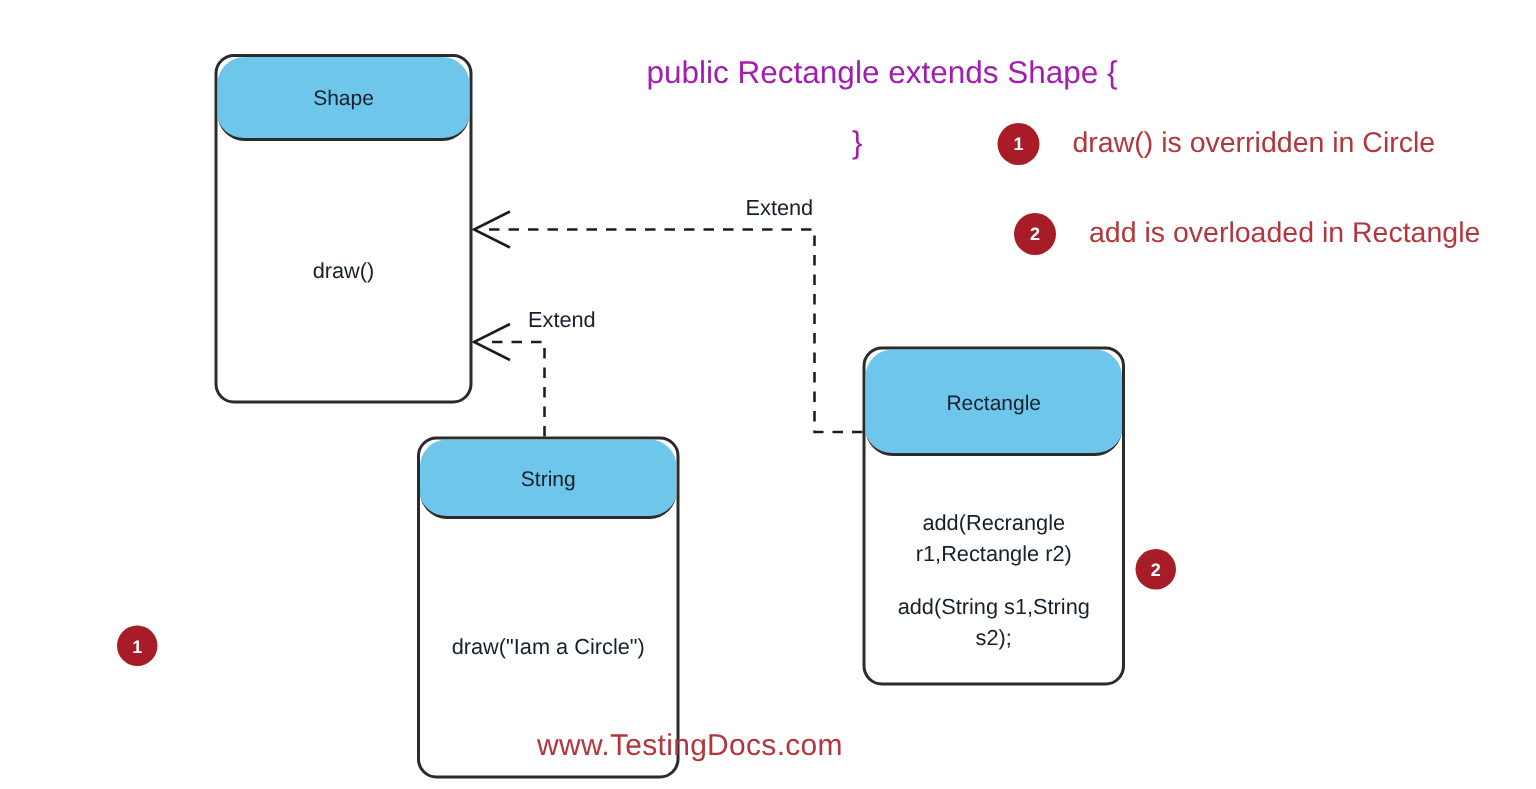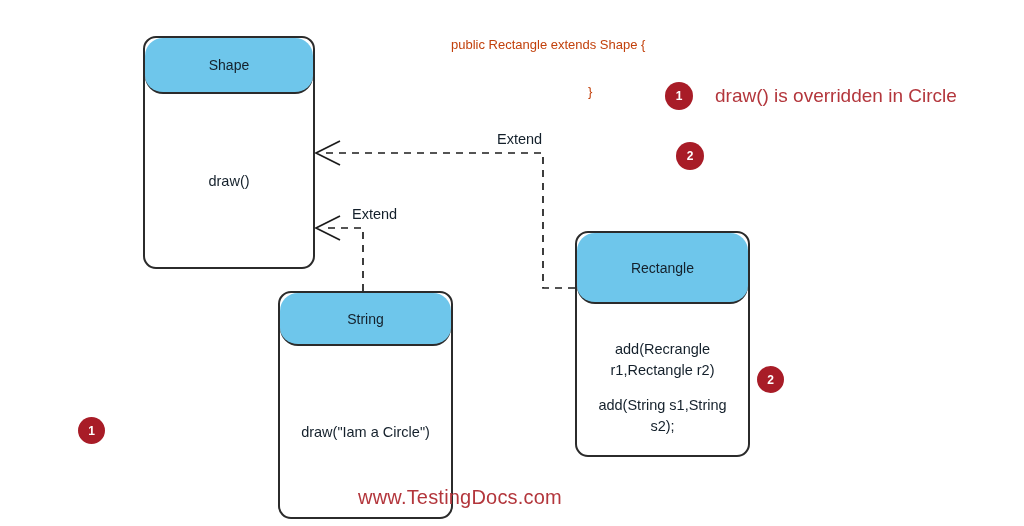--- a/index.html
+++ b/index.html
@@ -91,25 +91,24 @@
     color: #14202b;
     white-space: nowrap;
     font-family: "Liberation Sans", sans-serif;
   }
   #edge-label-rectangle { left: 497px; top: 131px; }
   #edge-label-circle    { left: 352px; top: 206px; }
 
   
   .code-line {
     position: absolute;
-    font-size: 13px;
-    color: #c2410c;
+    font-size: 21px;
+    color: #a21caf;
     white-space: nowrap;
     font-family: "Liberation Sans", sans-serif;
-    margin-left: 20px;
   }
   #code-signature { left: 431px; top: 37px; }
   #code-close     { left: 568px; top: 84px; }
 
   
   .legend-row {
     position: absolute;
     display: flex;
     align-items: center;
   }
@@ -229,20 +228,21 @@
 
   <div class="code-line" id="code-signature">public Rectangle extends Shape {</div>
   <div class="code-line" id="code-close">}</div>
 
   <div class="legend-row" id="legend-row-1">
     <div class="legend-badge">1</div>
     <div class="legend-text">draw() is overridden in Circle</div>
   </div>
   <div class="legend-row" id="legend-row-2">
     <div class="legend-badge">2</div>
+    <div class="legend-text">add is overloaded in Rectangle</div>
   </div>
 
   <div class="marker-badge" id="marker-circle">1</div>
   <div class="marker-badge" id="marker-rectangle">2</div>
 
   <div id="footer-watermark">www.TestingDocs.com</div>
 
 </div>
 
 </body></html>

